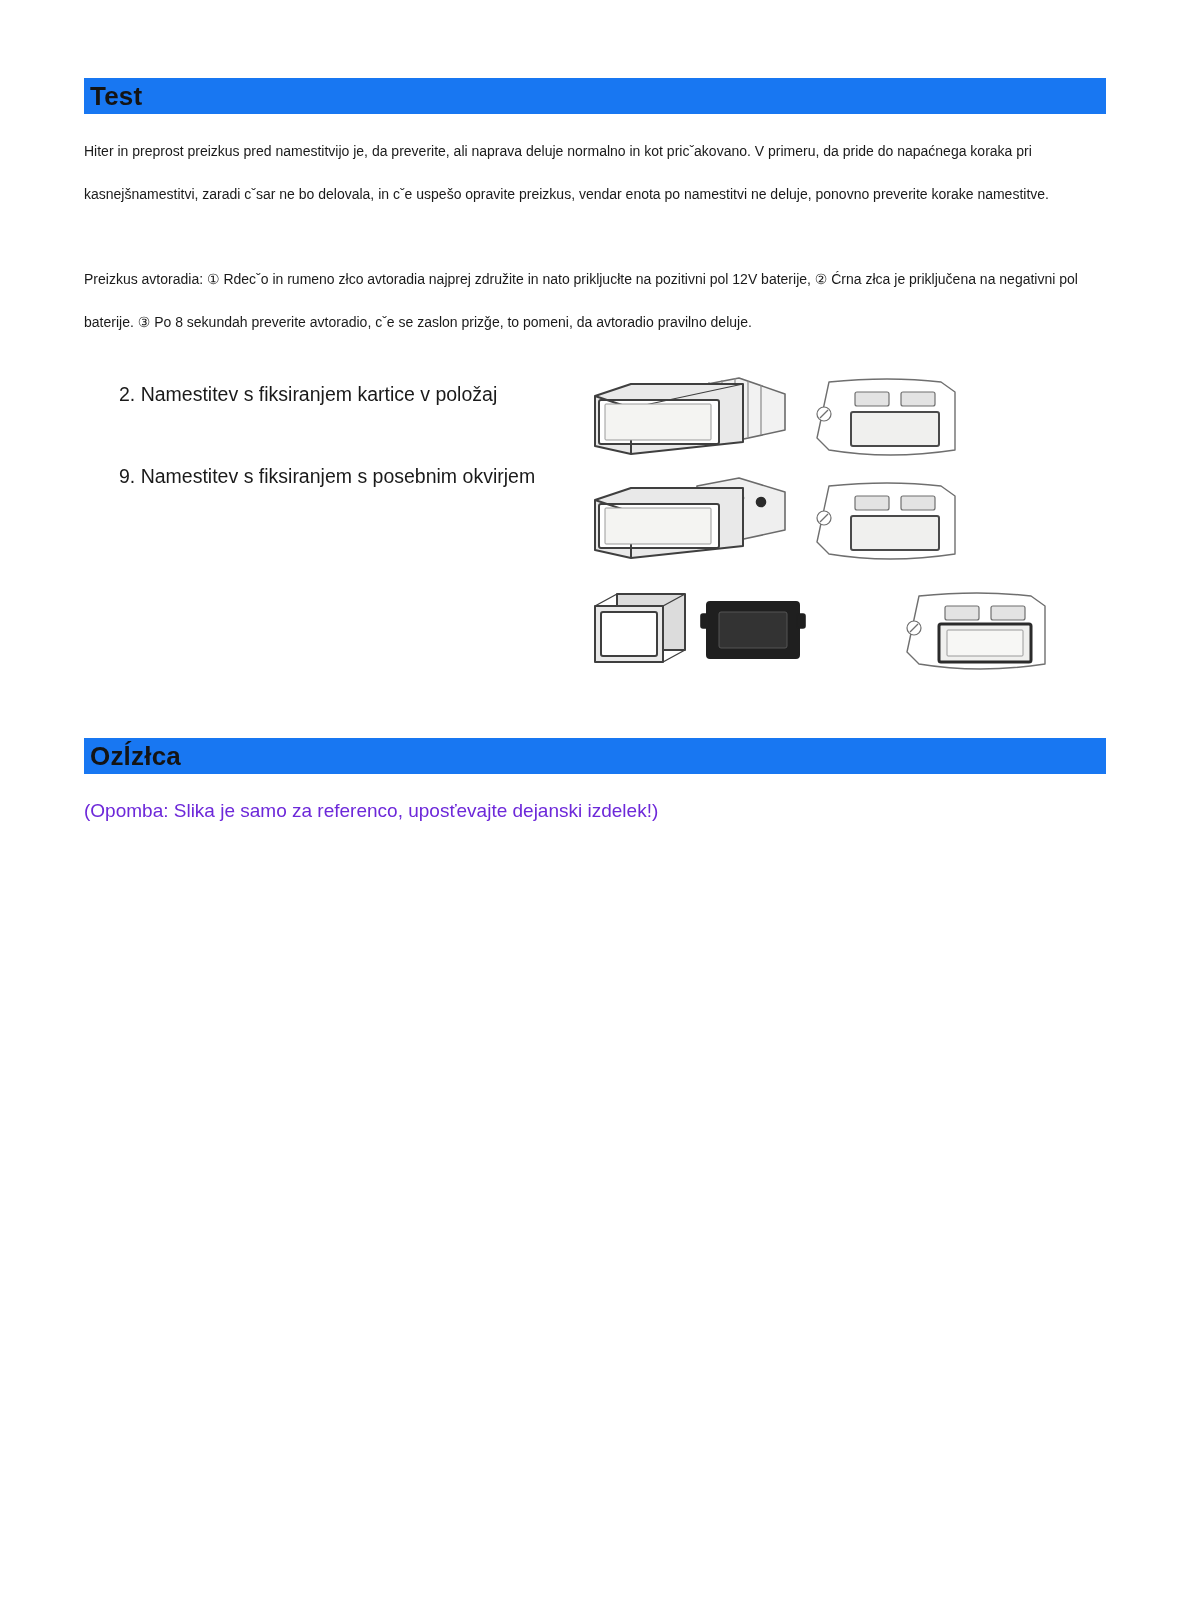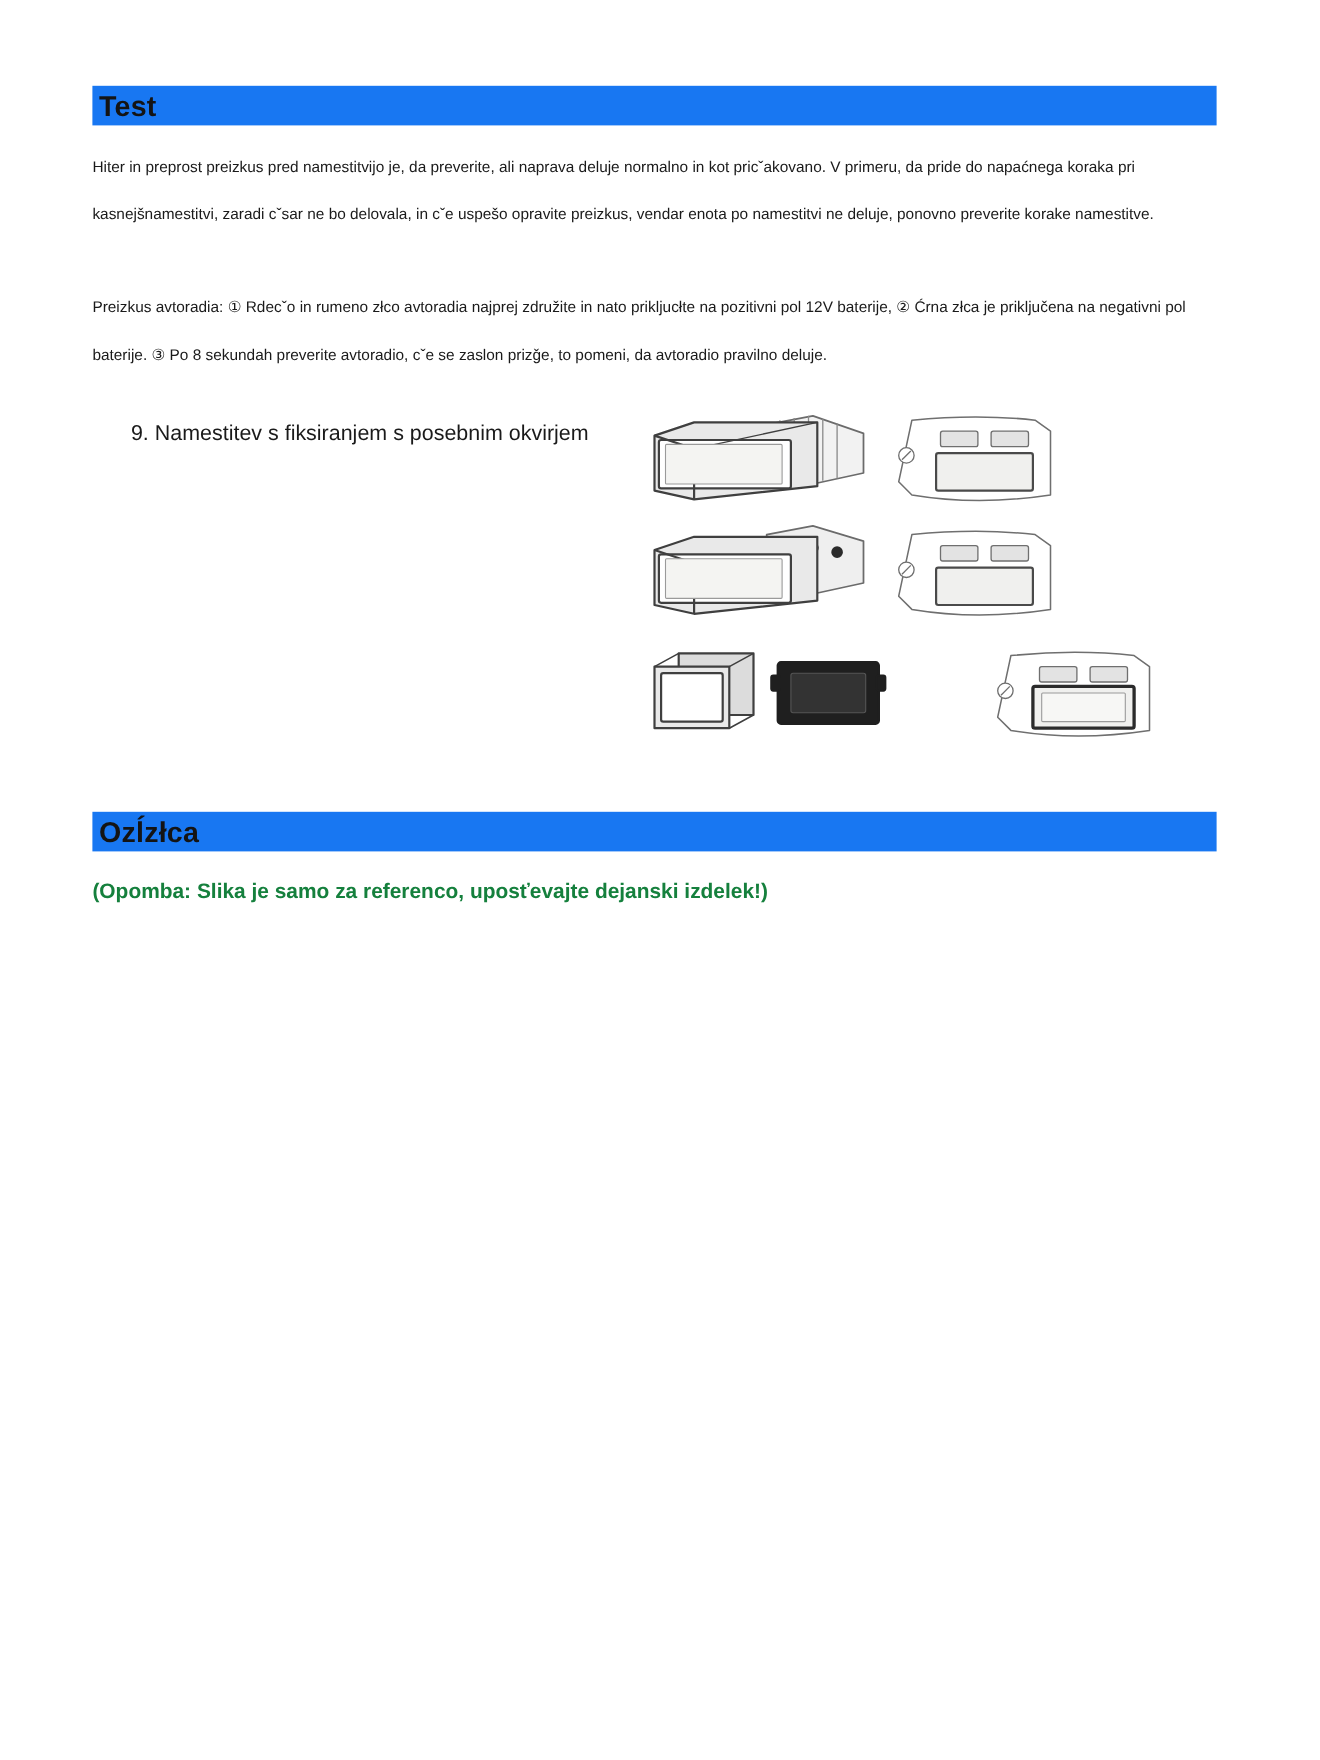--- a/index.html
+++ b/index.html
@@ -80,23 +80,23 @@
     top: 0;
     width: 520px;
     height: 320px;
   }
   .closing {
     margin-top: 22px;
   }
   .note-text {
     font-size: 19px;
     line-height: 30px;
-    color: #15803d;
+    color: #6d28d9;
     margin: 22px 0 0 0;
-    font-weight: 700;
+    font-weight: 400;
   }
   .bar-gap-top { margin-top: 34px; }
   svg { display: block; }
 </style>
 </head>
 <body>
 
 <div class="page">
   <div class="content">
 
@@ -106,20 +106,21 @@
 
     <p class="body-text">Hiter in preprost preizkus pred namestitvijo je, da preverite, ali naprava deluje normalno in kot pricˇakovano. V primeru, da pride do napaćnega koraka pri kasnejšnamestitvi, zaradi cˇsar ne bo delovala, in cˇe uspešo opravite preizkus, vendar enota po namestitvi ne deluje, ponovno preverite korake namestitve.</p>
 
     <div class="para-gap"></div>
 
     <p class="body-text">Preizkus avtoradia: ① Rdecˇo in rumeno złco avtoradia najprej združite in nato prikljucłte na pozitivni pol 12V baterije, ② Ćrna złca je priključena na negativni pol baterije. ③ Po 8 sekundah preverite avtoradio, cˇe se zaslon prizǧe, to pomeni, da avtoradio pravilno deluje.</p>
 
     <div class="mid-block">
 
       <div class="numbered-list">
+        <div class="li">2. Namestitev s fiksiranjem kartice v položaj</div>
         <div class="li last">9. Namestitev s fiksiranjem s posebnim okvirjem</div>
       </div>
 
       <div class="figure">
         <svg width="520" height="320" viewBox="0 0 520 320" xmlns="http://www.w3.org/2000/svg">
           <g fill="none" stroke="#4a4a4a" stroke-width="1.6" stroke-linejoin="round">
 
             <g>
 
               <path d="M108 12 L150 4 L196 20 L196 56 L150 66 L108 56 Z" stroke="#6b6b6b" fill="#f2f2f2"></path>

